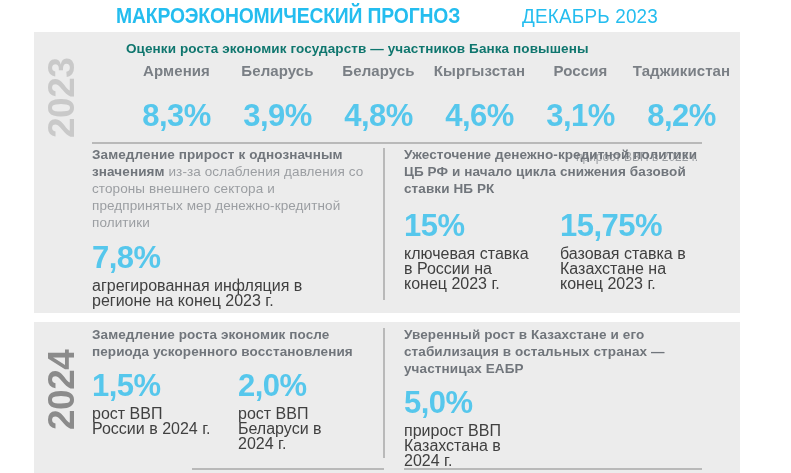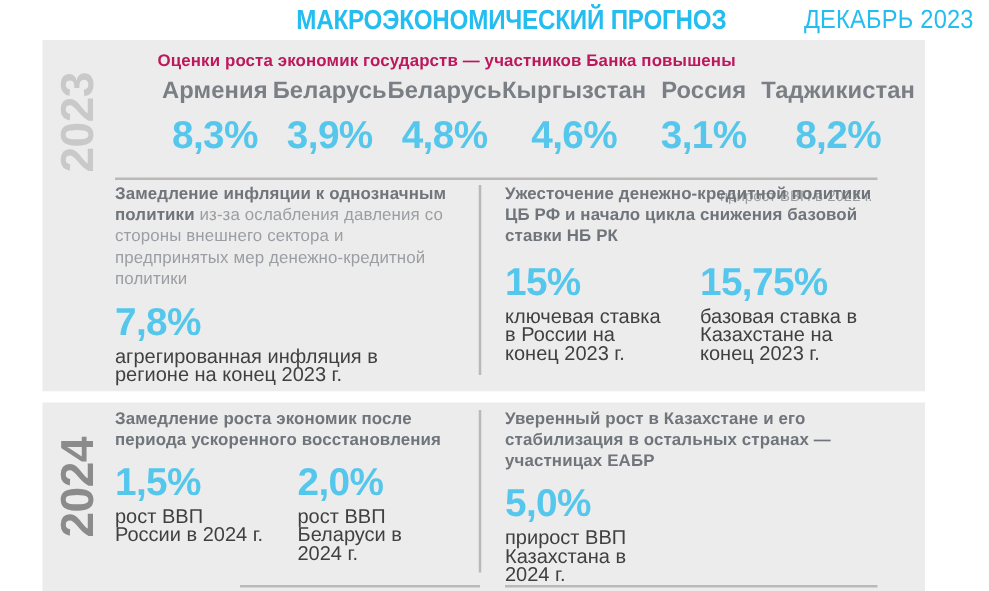--- a/index.html
+++ b/index.html
@@ -21,22 +21,21 @@
 
   
   .header {
     position: absolute;
     left: 34px;
     top: 2px;
     width: 706px;
     height: 28px;
     display: flex;
     align-items: center;
-    justify-content: flex-end;
-    margin-left: 39px;
+    justify-content: center;
   }
   .header-title {
     font-size: 22px;
     font-weight: bold;
     color: #24bdef;
     letter-spacing: -0.2px;
     transform: scaleX(0.88);
     transform-origin: left center;
     white-space: nowrap;
   }
@@ -85,45 +84,45 @@
     color: #8b8b8b;
   }
 
   
   .intro-line {
     position: absolute;
     left: 92px;
     top: 9px;
     font-size: 13.5px;
     font-weight: bold;
-    color: #be185d;
+    color: #0f766e;
     letter-spacing: 0.1px;
   }
 
   .countries {
     position: absolute;
     left: 92px;
     top: 30px;
     width: 606px;
     display: flex;
     justify-content: space-between;
   }
   .country {
     text-align: center;
     flex: 1 1 0;
   }
   .country-name {
-    font-size: 19px;
+    font-size: 15px;
     font-weight: bold;
     color: #7a7f85;
     white-space: nowrap;
     letter-spacing: 0.1px;
   }
   .country-value {
-    margin-top: 6px;
+    margin-top: 19px;
     font-size: 31px;
     font-weight: bold;
     color: #56c7ec;
     letter-spacing: -0.5px;
     white-space: nowrap;
   }
 
   .gdp-caption {
     position: absolute;
     right: 42px;
@@ -230,21 +229,21 @@
       </div>
     </div>
 
     <div class="gdp-caption">прирост ВВП в 2022 г.</div>
 
     <div class="hline" style="left:58px; top:110px; width:610px;"></div>
     <div class="vline" style="left:349px; top:116px; height:152px;"></div>
   </div>
 
   <div class="col" id="col-2023-left">
-    <div class="lead"><b>Замедление инфляции к однозначным политики</b><span> из-за ослабления давления со стороны внешнего сектора и предпринятых мер денежно-кредитной политики</span></div>
+    <div class="lead"><b>Замедление прирост к однозначным значениям</b><span> из-за ослабления давления со стороны внешнего сектора и предпринятых мер денежно-кредитной политики</span></div>
     <div class="single-stat">
       <div class="big-value">7,8%</div>
       <div class="stat-caption">агрегированная инфляция в регионе на конец 2023 г.</div>
     </div>
   </div>
 
   <div class="col" id="col-2023-right">
     <div class="lead"><b>Ужесточение денежно-кредитной политики ЦБ РФ и начало цикла снижения базовой ставки НБ РК</b></div>
     <div class="stat-row" style="margin-top:12px;">
       <div class="stat">

